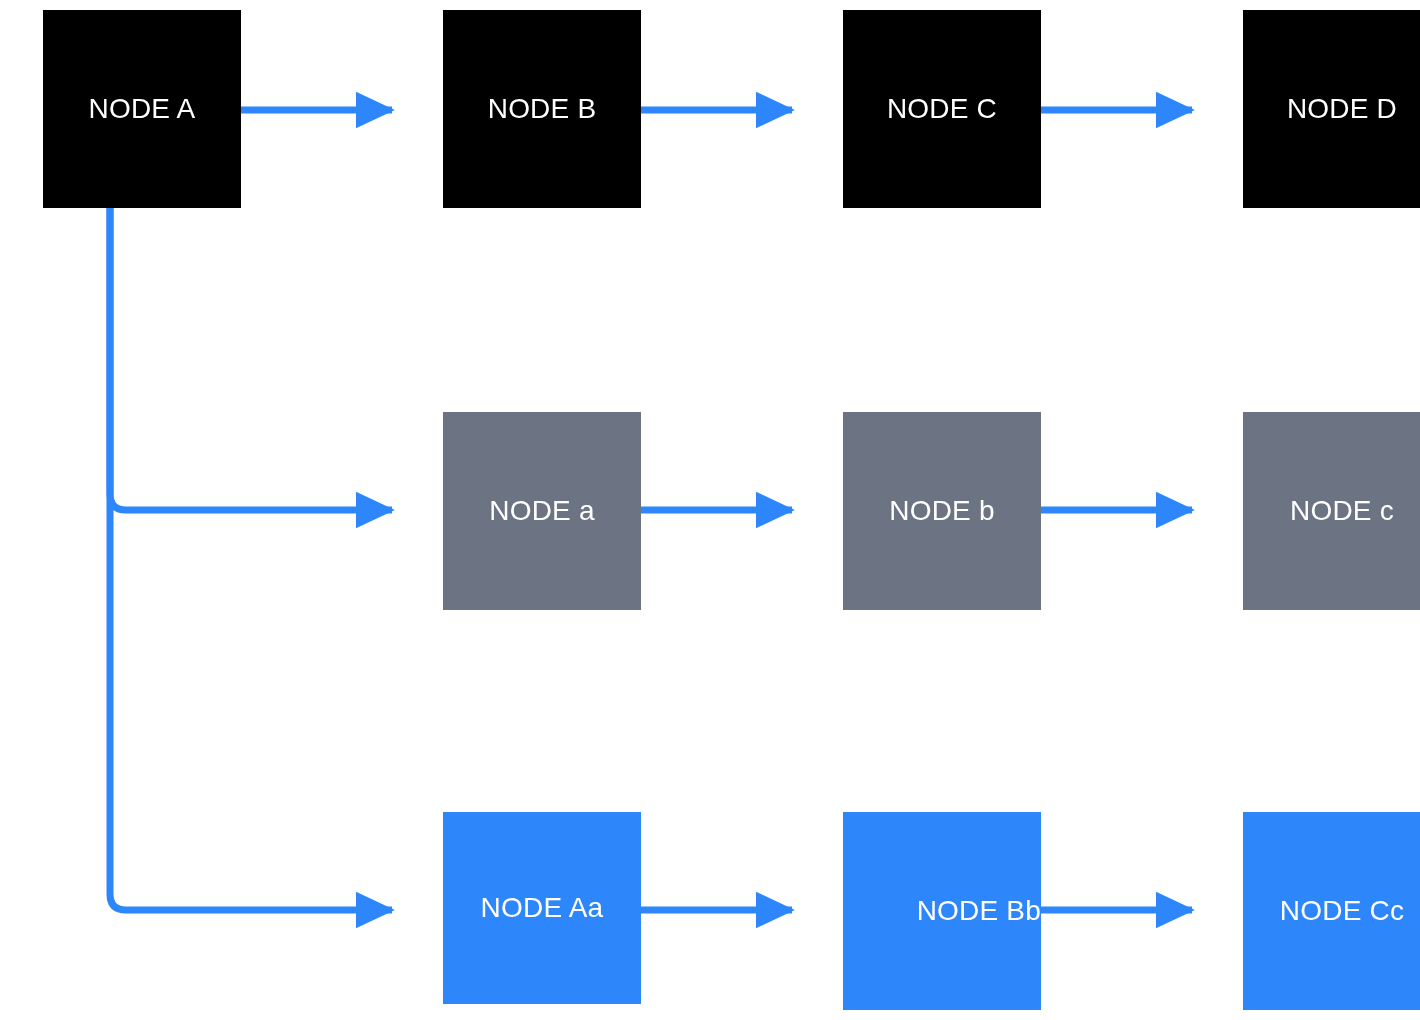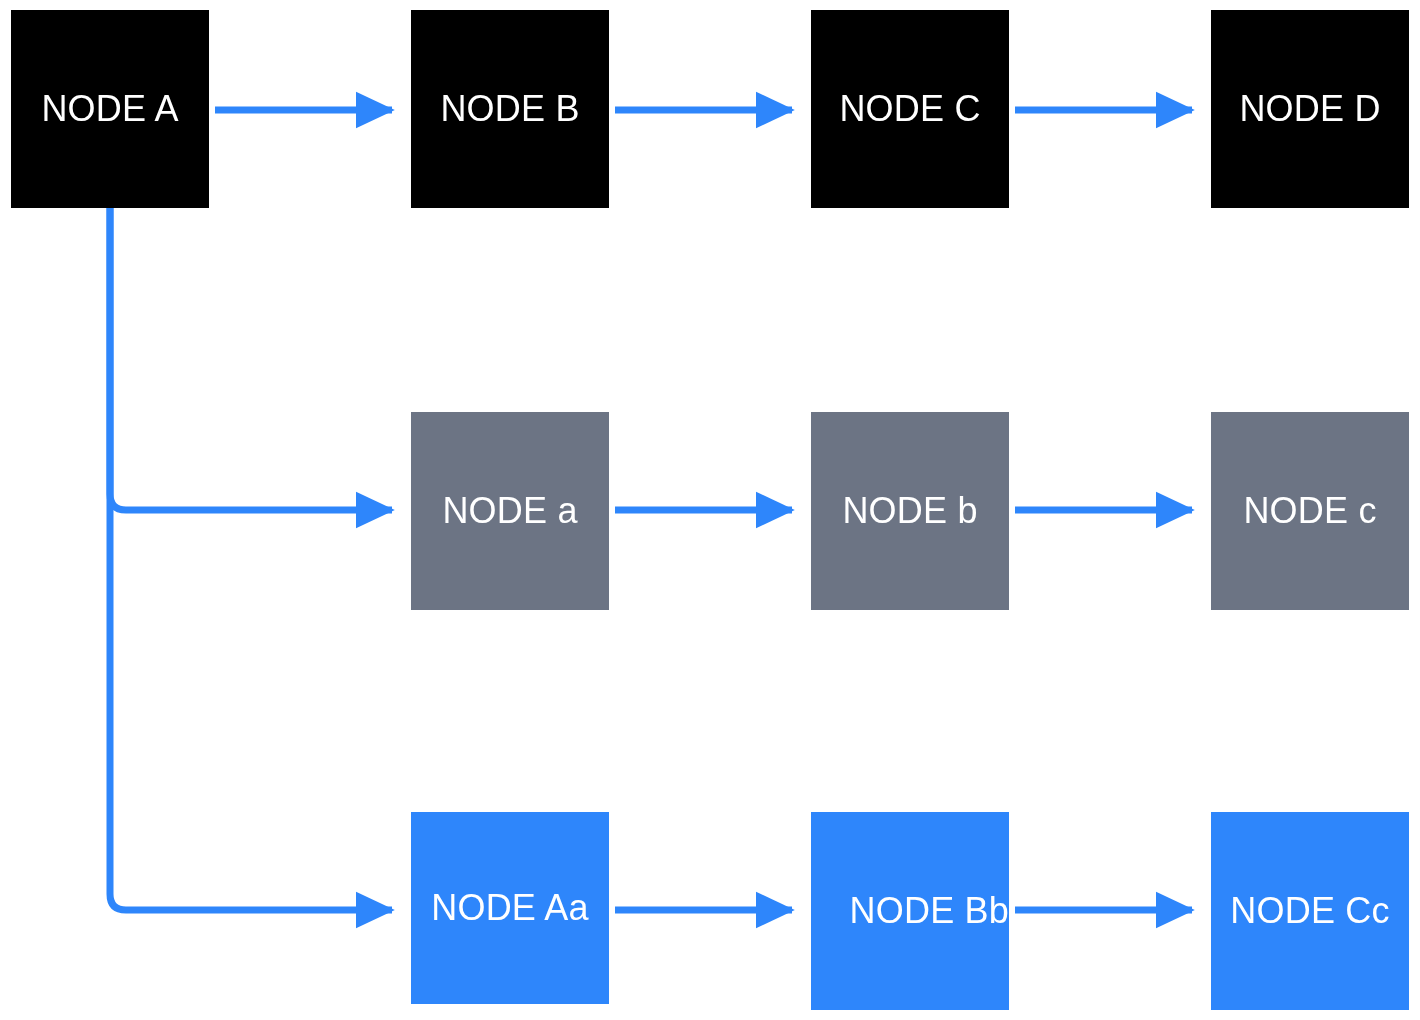--- a/index.html
+++ b/index.html
@@ -26,26 +26,27 @@
     height: 1020px;
     pointer-events: none;
   }
   .node {
     position: absolute;
     display: flex;
     align-items: center;
     justify-content: center;
     box-sizing: border-box;
     color: #ffffff;
-    font-size: 36px;
+    font-size: 28px;
     font-weight: 400;
     letter-spacing: 0.2px;
     font-family: "Liberation Sans", sans-serif;
     line-height: 1;
     user-select: none;
+    margin-left: 32px;
   }
   .node-label {
     display: block;
     white-space: nowrap;
   }
   
   .row-top   .node-label { transform: translateY(0px); }
   .row-mid   .node-label { transform: translateY(0px); }
   .row-bot   .node-label { transform: translateY(0px); }
 </style>

